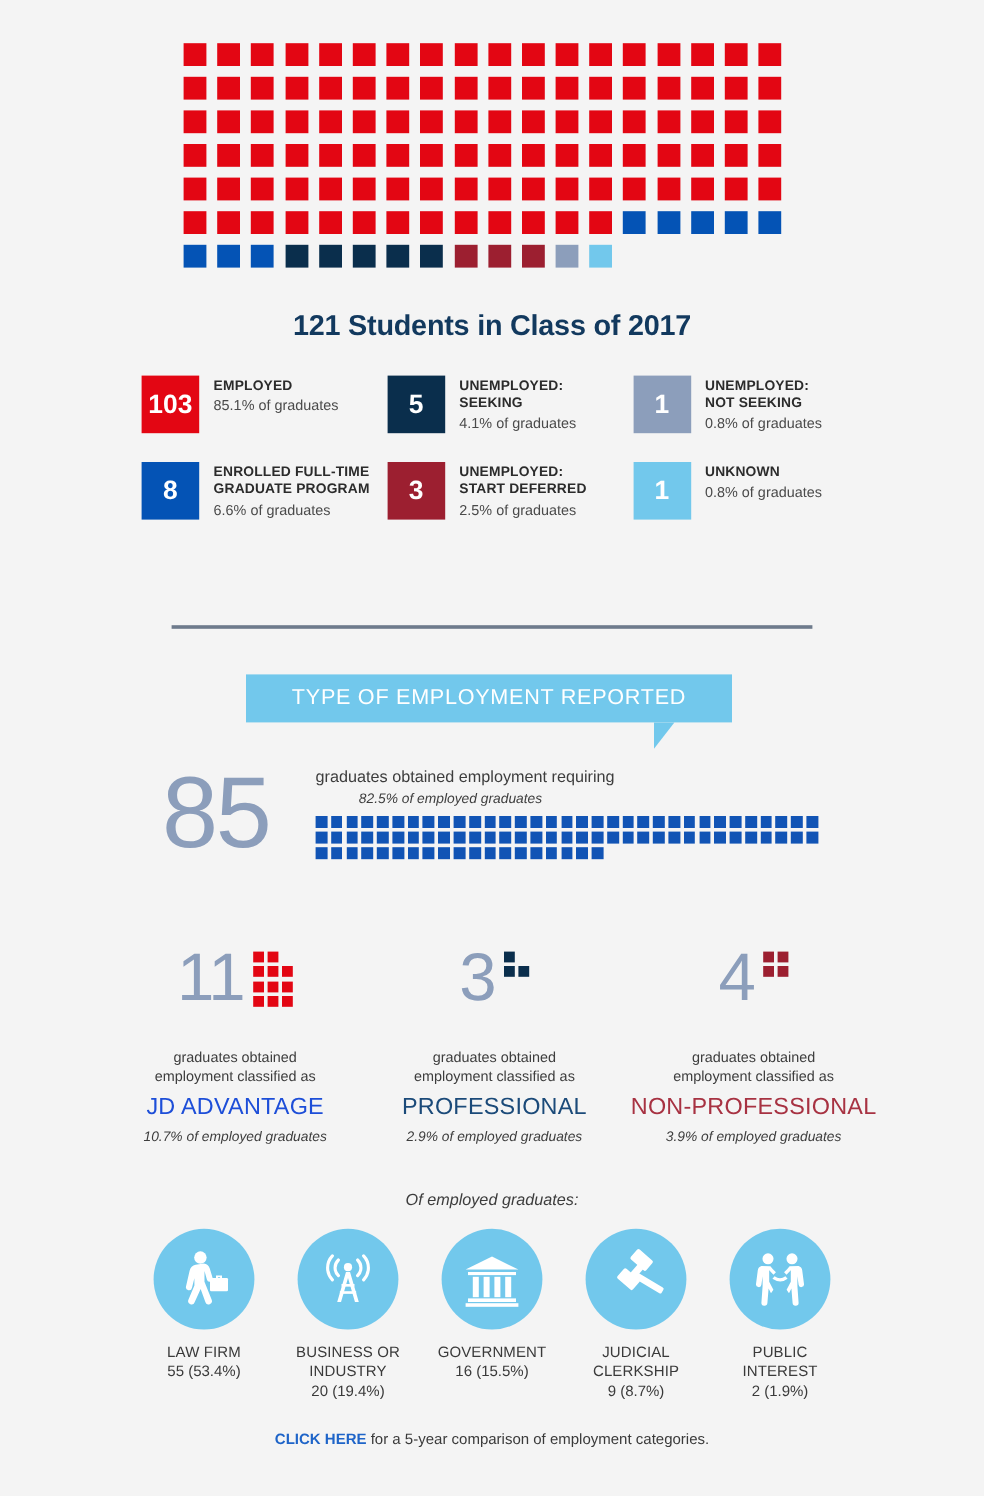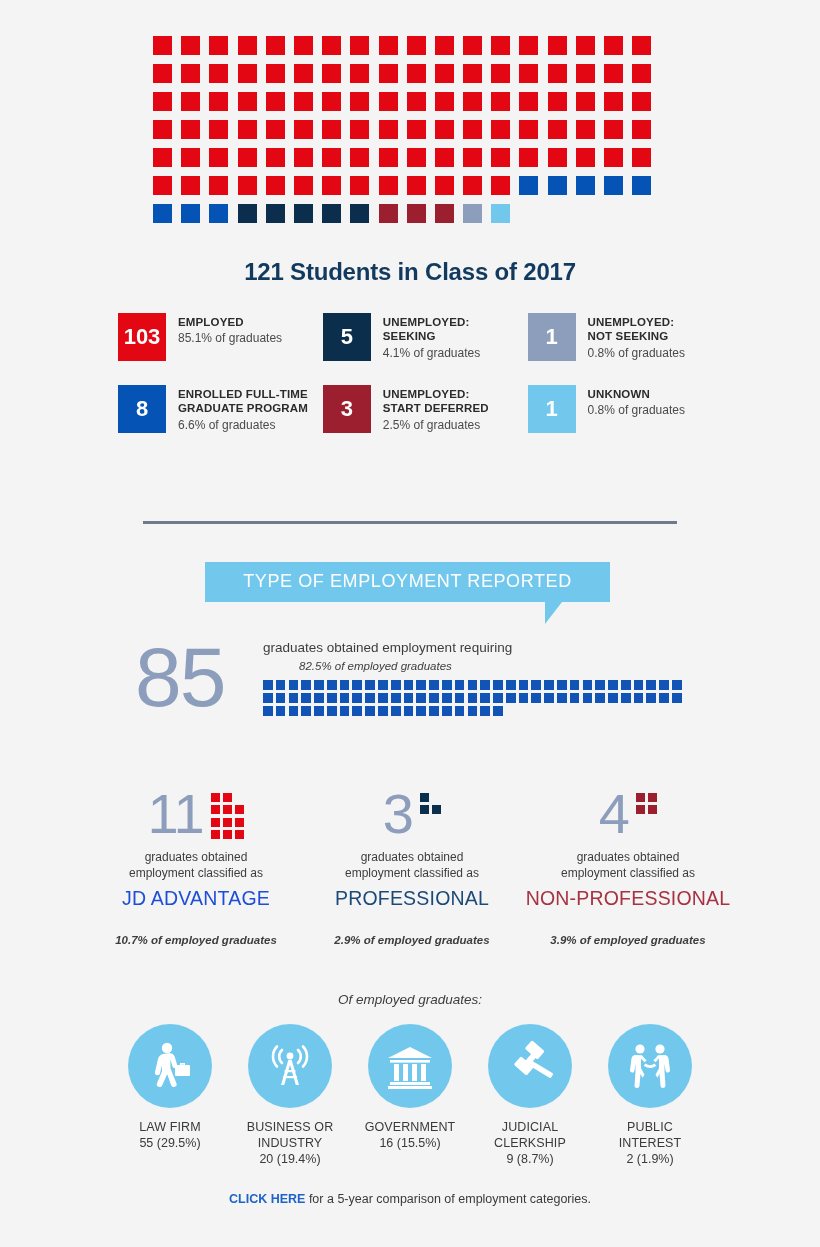--- a/index.html
+++ b/index.html
@@ -218,37 +218,36 @@
   .cdot { width: 9px; height: 9px; flex: 0 0 9px; }
   .cdot.red  { background: #e30613; }
   .cdot.navy { background: #0a2e4c; }
   .cdot.dred { background: #9c1f30; }
   .cdot.blank { background: transparent; }
 
   .cat-desc {
     font-size: 12px;
     color: #3d3d3d;
     line-height: 1.3;
-    margin-top: 4px;
+    margin-top: 28px;
   }
   .cat-label {
     font-size: 19.5px;
     margin-top: 6px;
     letter-spacing: 0.2px;
     font-weight: 400;
   }
   .cat-label.red  { color: #1d4ed8; }
   .cat-label.navy { color: #1b4a79; }
   .cat-label.dred { color: #a73242; }
   .cat-pct {
     font-size: 11.5px;
     font-style: italic;
     color: #3d3d3d;
-    margin-top: 24px;
-    font-weight: bold;
+    margin-top: 8px;
   }
 
   
   .of-emp {
     position: absolute;
     top: 992px;
     left: 0;
     width: 820px;
     text-align: center;
     font-size: 13.5px;
@@ -686,21 +685,21 @@
         <svg width="52" height="52" viewBox="0 0 52 52">
           <g fill="#fff">
             <circle cx="23" cy="8" r="5.2"></circle>
             <path d="M19 14 q-4 1 -5 5 l-3 13 q-.6 2.6 2 3.2 q2.5.5 3-2 l2-8 l0 6 l-5 12 q-1 2.6 1.6 3.6 q2.6 1 3.6-1.6 l5-11 l4 11 q1 2.6 3.6 1.6 q2.6-1 1.6-3.6 l-6-15 l0-9 l2 7 q.6 2.4 3 1.8 q2.4-.6 1.8-3 l-2.4-8 q-1.2-3.4-5-4 z"></path>
             <rect x="31" y="25" width="15" height="11" rx="1"></rect>
             <path d="M36 23 h5 v2.4 h-1.6 v-1 h-1.8 v1 H36 z"></path>
           </g>
         </svg>
       </div>
       <div class="icon-name">LAW FIRM</div>
-      <div class="icon-val">55 (29.5%)</div>
+      <div class="icon-val">55 (53.4%)</div>
     </div>
     <div class="icon-col">
       <div class="icon-circle">
         <svg width="52" height="52" viewBox="0 0 52 52">
           <g fill="none" stroke="#fff" stroke-width="2.6" stroke-linecap="round">
             <path d="M18 10 a9 9 0 0 0 0 13"></path>
             <path d="M13 6.5 a14.5 14.5 0 0 0 0 20"></path>
             <path d="M34 10 a9 9 0 0 1 0 13"></path>
             <path d="M39 6.5 a14.5 14.5 0 0 1 0 20"></path>
           </g>

